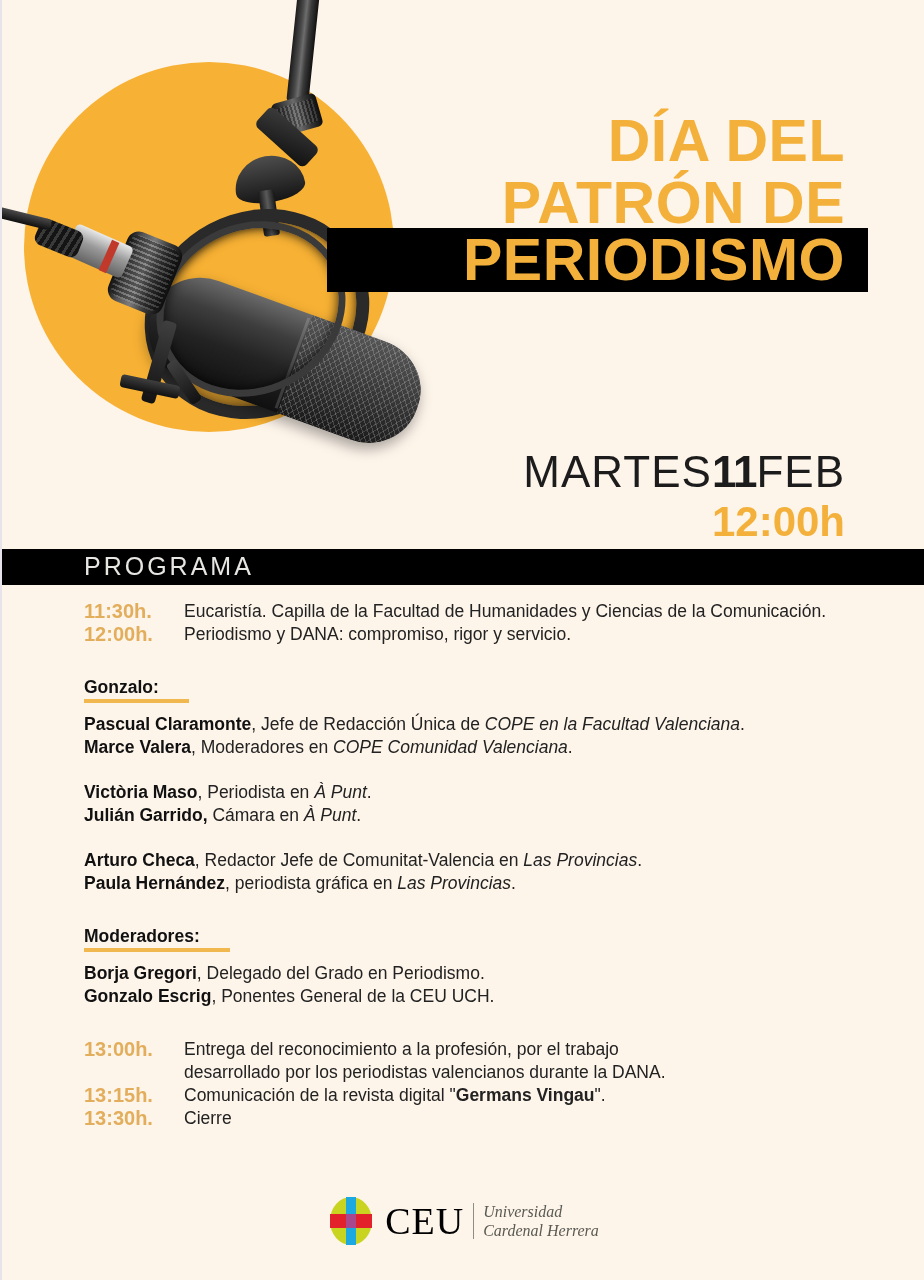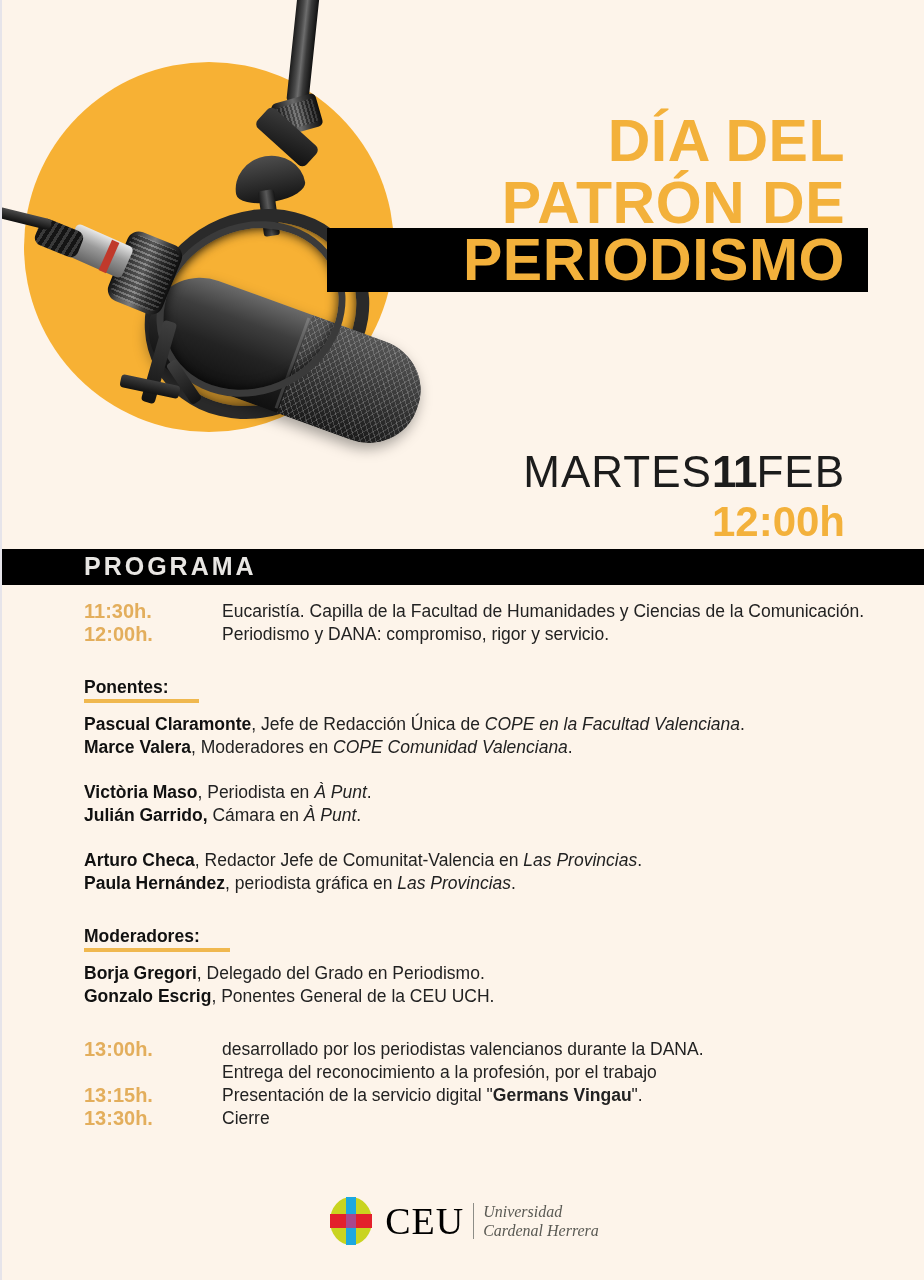--- a/index.html
+++ b/index.html
@@ -261,21 +261,21 @@
     left: 0; top: 549px;
     width: 924px; height: 36px;
     background: #000000;
   }
   .programa-bar span {
     position: absolute;
     left: 82px; top: 3px;
     color: #e8e6e3;
     font-size: 25px;
     letter-spacing: 3px;
-    font-weight: 700;
+    font-weight: 400;
   }
 
   
   .body-area {
     position: absolute;
     left: 0; top: 600px;
     width: 924px;
   }
   .sched { display: flex; margin-left: 82px; }
   .sched .time {
@@ -283,21 +283,20 @@
     flex: 0 0 100px;
     color: #E3AE5C;
     font-weight: bold;
     font-size: 20px;
     line-height: 23px;
   }
   .sched .desc {
     color: #222;
     font-size: 17.5px;
     line-height: 23px;
-    margin-left: 38px;
   }
 
   .group { margin-left: 82px; }
   .heading {
     display: inline-block;
     font-weight: bold;
     font-size: 17.5px;
     color: #111;
     line-height: 22px;
     border-bottom: 4px solid #F0B84F;
@@ -416,21 +415,21 @@
       </div>
       <div class="sched">
         <div class="time">12:00h.</div>
         <div class="desc">Periodismo y DANA: compromiso, rigor y servicio.</div>
       </div>
     </div>
 
     <div class="gap-lg"></div>
 
     <div class="group">
-      <div class="heading">Ponentes:</div>
+      <div class="heading">Gonzalo:</div>
       <div class="gap-sm"></div>
 
       <div class="person"><b>Pascual Claramonte</b><span>, </span><span>Jefe de Redacción Única de </span><i>COPE en la Facultad Valenciana</i><span>.</span></div>
       <div class="person"><b>Marce Valera</b><span>, </span><span>Moderadores en </span><i>COPE Comunidad Valenciana</i><span>.</span></div>
 
       <div class="gap-md"></div>
 
       <div class="person"><b>Victòria Maso</b><span>, </span><span>Periodista en </span><i>À Punt</i><span>.</span></div>
       <div class="person"><b>Julián Garrido,</b><span> </span><span>Cámara en </span><i>À Punt</i><span>.</span></div>
 
@@ -448,27 +447,27 @@
       <div class="person"><b>Borja Gregori</b><span>, </span><span>Delegado del Grado en Periodismo.</span></div>
       <div class="person"><b>Gonzalo Escrig</b><span>, </span><span>Ponentes General de la CEU UCH.</span></div>
     </div>
 
     <div class="gap-lg"></div>
 
     <div>
       <div class="sched">
         <div class="time">13:00h.</div>
         <div class="desc">
+          <div>Entrega del reconocimiento a la profesión, por el trabajo</div>
           <div>desarrollado por los periodistas valencianos durante la DANA.</div>
-          <div>Entrega del reconocimiento a la profesión, por el trabajo</div>
         </div>
       </div>
       <div class="sched">
         <div class="time">13:15h.</div>
-        <div class="desc"><span>Presentación de la servicio digital "</span><b>Germans Vingau</b><span>".</span></div>
+        <div class="desc"><span>Comunicación de la revista digital "</span><b>Germans Vingau</b><span>".</span></div>
       </div>
       <div class="sched">
         <div class="time">13:30h.</div>
         <div class="desc">Cierre</div>
       </div>
     </div>
   </div>
 
   <div class="footer">
     <span class="ceu-mark">

